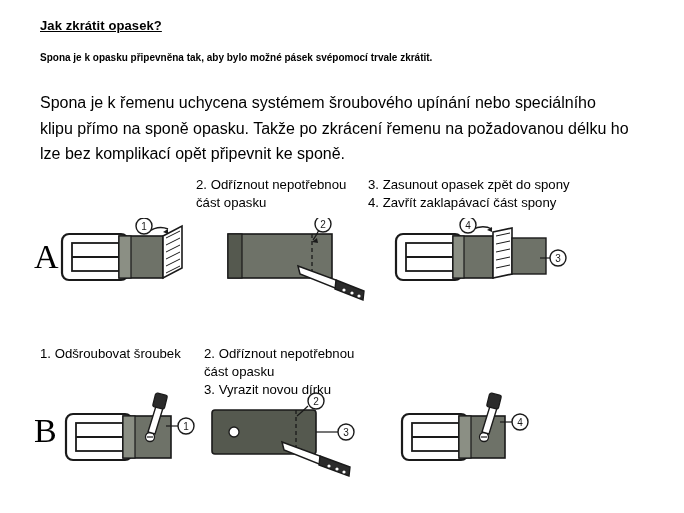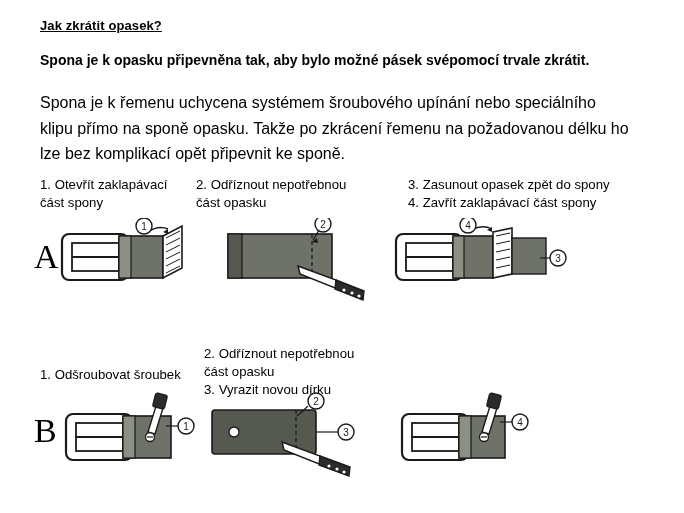--- a/index.html
+++ b/index.html
@@ -27,21 +27,21 @@
     top: 18px;
     font-size: 13px;
     font-weight: bold;
     text-decoration: underline;
     letter-spacing: 0.1px;
   }
   .subtitle {
     position: absolute;
     left: 40px;
     top: 52px;
-    font-size: 14px;
+    font-size: 10px;
     font-weight: bold;
     width: 600px;
   }
   .para {
     position: absolute;
     left: 40px;
     top: 90px;
     width: 590px;
     font-size: 16px;
     line-height: 1.6;
@@ -61,24 +61,24 @@
   .caption {
     position: absolute;
     font-size: 13.2px;
     line-height: 1.35;
     white-space: pre-line;
   }
 
   
   #cap-a1 { left: 40px;  top: 176px; width: 160px; }
   #cap-a2 { left: 196px; top: 176px; width: 170px; }
-  #cap-a3 { left: 368px; top: 176px; width: 270px; margin-left: 40px; }
-
-  
-  #cap-b1 { left: 40px;  top: 345px; width: 160px; margin-top: 21px; }
+  #cap-a3 { left: 368px; top: 176px; width: 270px; }
+
+  
+  #cap-b1 { left: 40px;  top: 345px; width: 160px; }
   #cap-b2 { left: 204px; top: 345px; width: 160px; }
   #cap-b3 { left: 404px; top: 345px; width: 240px; }
 
   
   .illus {
     position: absolute;
   }
   .illus svg { display: block; }
 
   #illus-a1 { left: 56px;  top: 218px; }
@@ -92,22 +92,20 @@
 <body>
 
 <div class="page">
 
   <div class="title">Jak zkrátit opasek?</div>
   <div class="subtitle">Spona je k opasku připevněna tak, aby bylo možné pásek svépomocí trvale zkrátit.</div>
   <div class="para">Spona je k řemenu uchycena systémem šroubového upínání nebo speciálního klipu přímo na sponě opasku. Takže po zkrácení řemenu na požadovanou délku ho lze bez komplikací opět připevnit ke sponě.</div>
 
   <div class="section-letter" id="letter-a">A</div>
 
-  <div class="caption" id="cap-a1">1. Otevřít zaklapávací
-    část spony</div>
   <div class="caption" id="cap-a2">2. Odříznout nepotřebnou
     část opasku</div>
   <div class="caption" id="cap-a3">3. Zasunout opasek zpět do spony
 4. Zavřít zaklapávací část spony</div>
 
   <div class="illus" id="illus-a1">
     <svg width="150" height="80" viewBox="0 0 150 80">
 
       <rect x="6" y="16" width="66" height="46" rx="7" fill="none" stroke="#1a1a1a" stroke-width="2.2"></rect>
       <rect x="16" y="25" width="47" height="28" fill="none" stroke="#1a1a1a" stroke-width="1.8"></rect>

